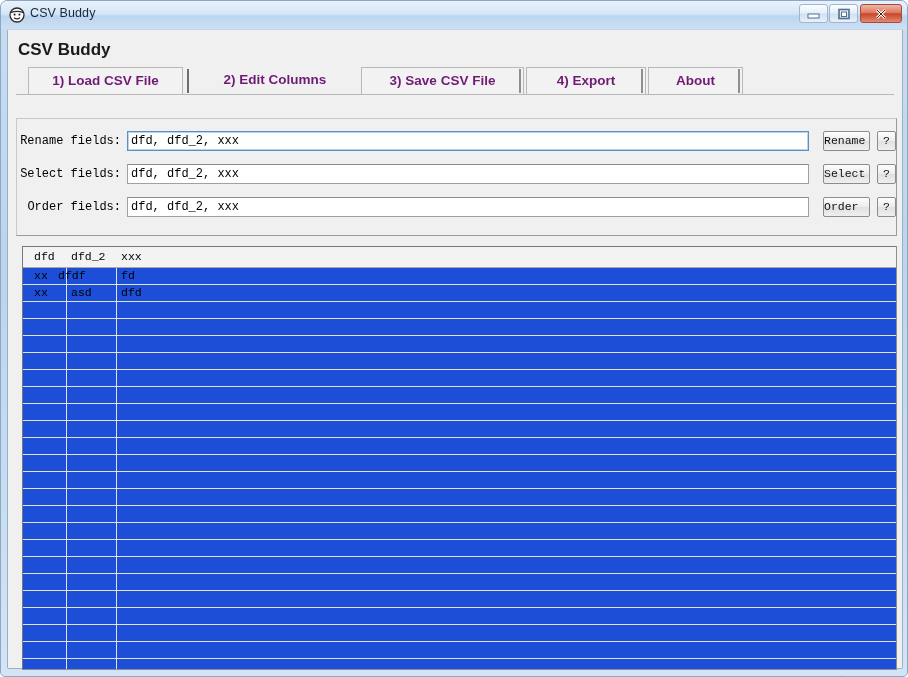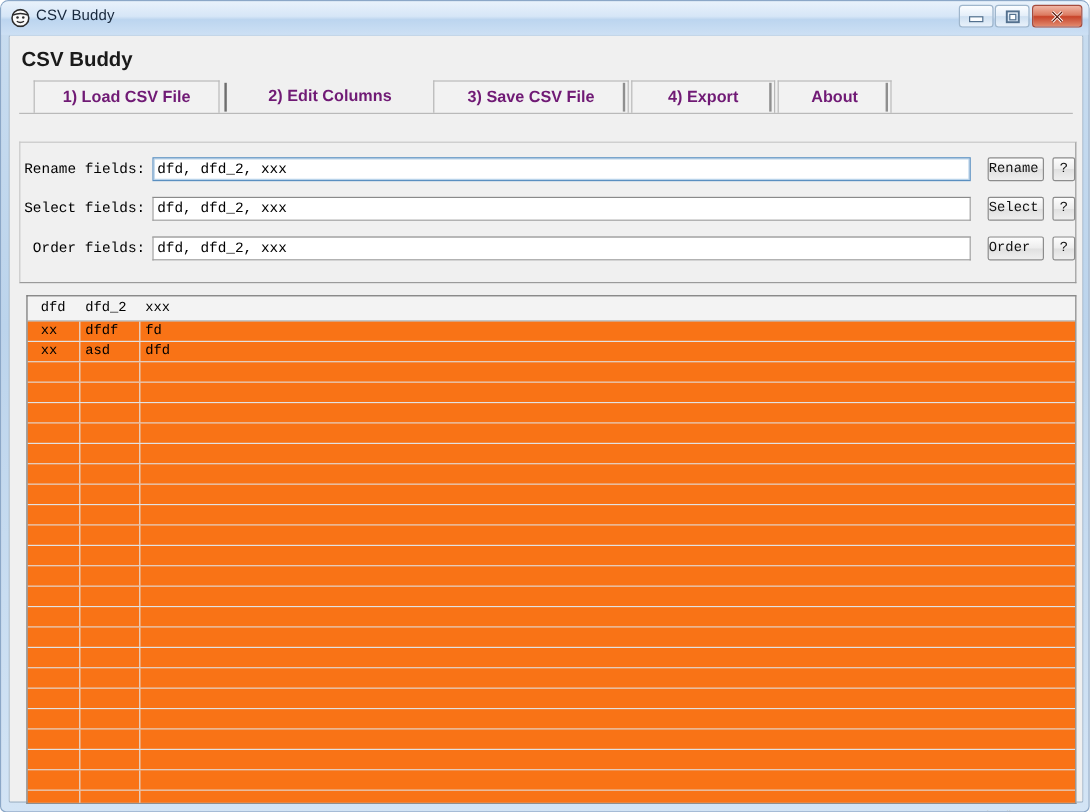--- a/index.html
+++ b/index.html
@@ -245,21 +245,21 @@
     bottom: 0;
   }
   .grow {
     position: absolute;
     left: 0;
     width: 100%;
     height: 17px;
     box-sizing: border-box;
     border-bottom: 1px solid #e2e2e2;
   }
-  .grow.filled { background: #f97316; }
+  .grow.filled { background: #1d4ed8; }
   .gcell {
     position: absolute;
     top: 0;
     height: 16px;
     box-sizing: border-box;
     font-family: "Liberation Mono", "DejaVu Sans Mono", monospace;
     font-size: 11.5px;
     color: #000;
     line-height: 16px;
     padding-left: 5px;
@@ -373,21 +373,21 @@
     <div id="grid-outer">
       <div id="grid-head">
           <div class="hcell" style="left: 6px; width: 37px;">dfd</div>
           <div class="hcell" style="left: 43px; width: 50px;">dfd_2</div>
           <div class="hcell" style="left: 93px; width: 780px;">xxx</div>
         </div>
       <div id="grid-body">
           <div class="grow filled" style="top: 0px;">
             <div class="gcell" style="left: 6px; width: 37px;">xx</div>
             <div class="vline" style="left: 43px;"></div>
-            <div class="gcell" style="left: 43px; width: 50px;">dfdf</div>
+            <div class="gcell" style="left: 30px; width: 50px;">dfdf</div>
             <div class="vline" style="left: 93px;"></div>
             <div class="gcell" style="left: 93px; width: 896px;">fd</div>
           </div>
           <div class="grow filled" style="top: 17px;">
             <div class="gcell" style="left: 6px; width: 37px;">xx</div>
             <div class="vline" style="left: 43px;"></div>
             <div class="gcell" style="left: 43px; width: 50px;">asd</div>
             <div class="vline" style="left: 93px;"></div>
             <div class="gcell" style="left: 93px; width: 780px;">dfd</div>
           </div>

